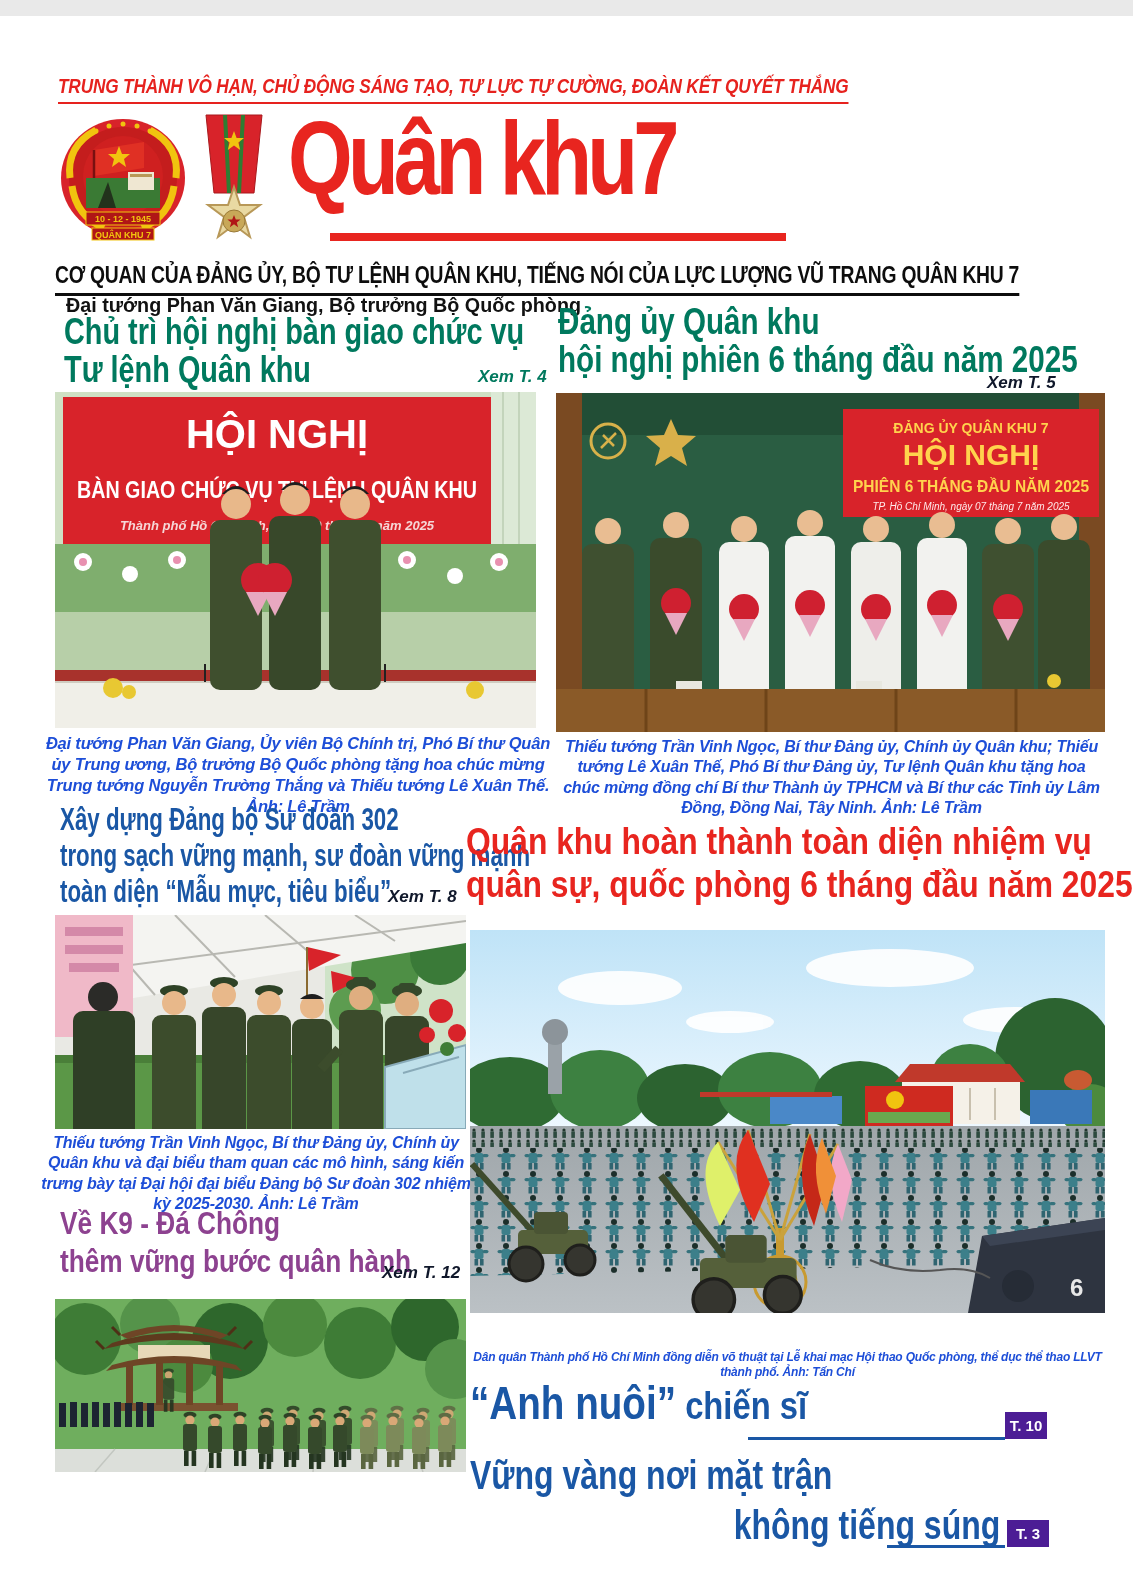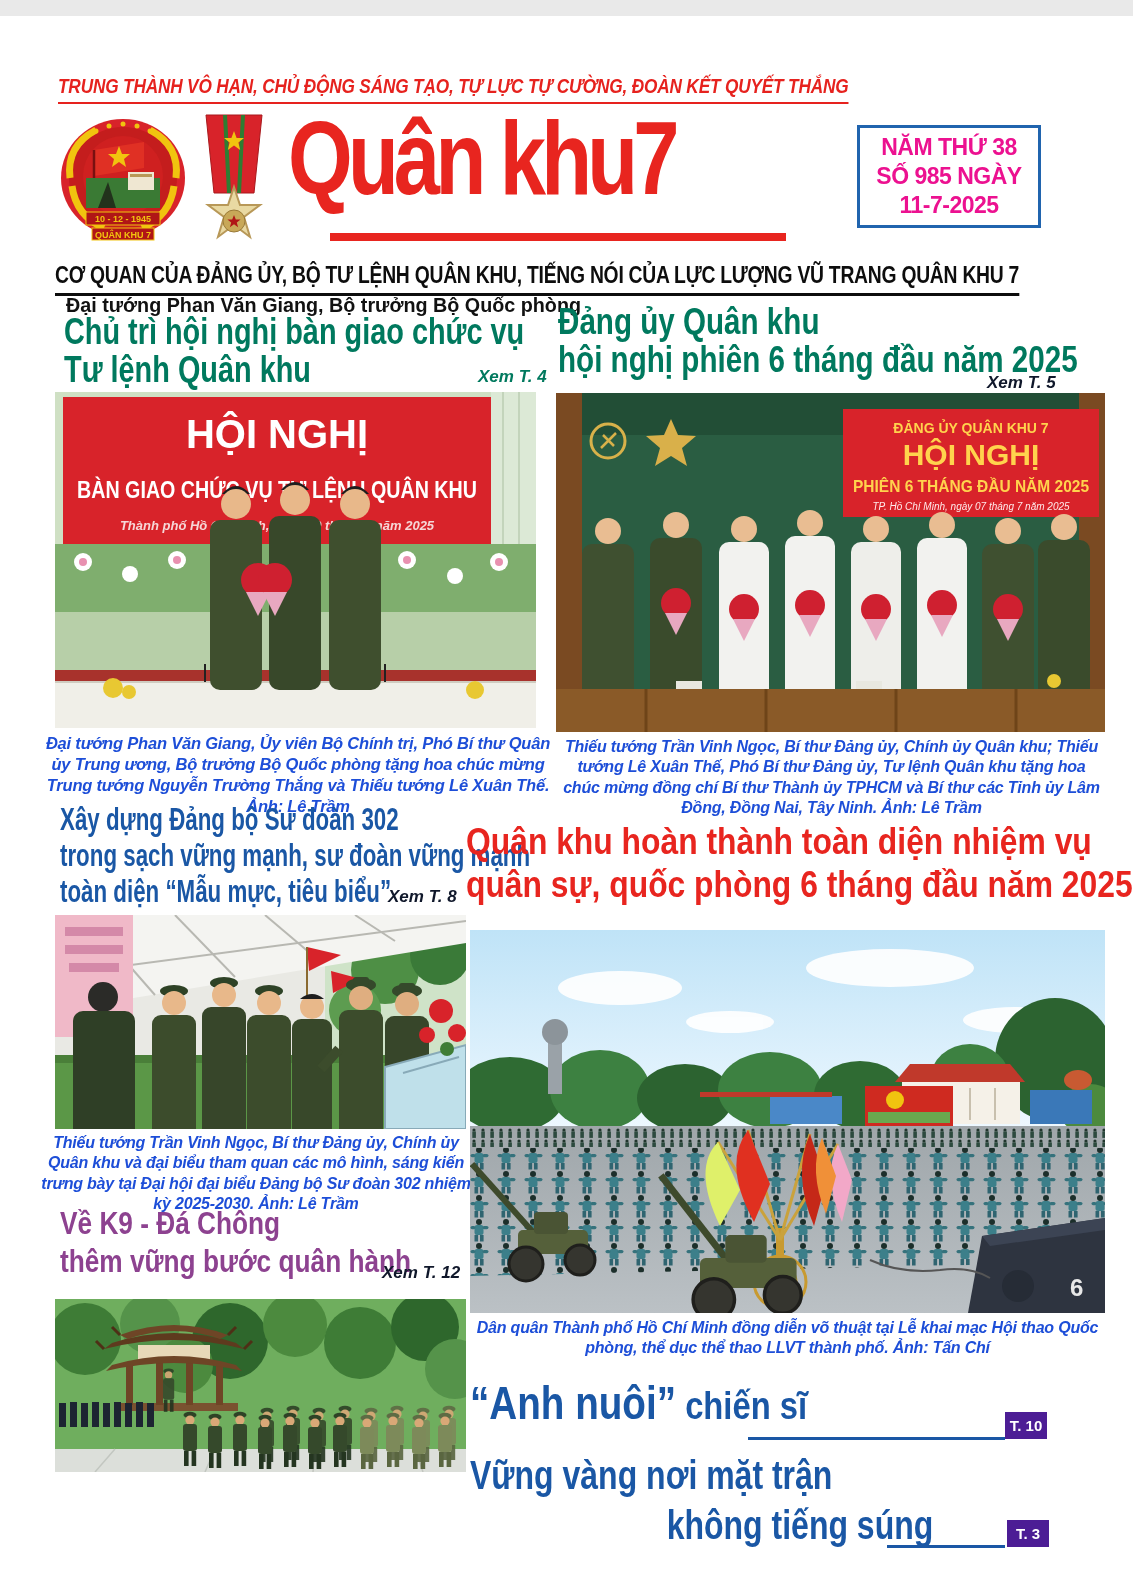--- a/index.html
+++ b/index.html
@@ -107,25 +107,20 @@
     <path d="M47,2 L43,80" stroke="#2e7d32" stroke-width="4"></path>
     <path d="M38,18 l2.6,7 7.4,0 -5.6,4.6 1.8,7.4 -6.2,-4.4 -6.2,4.4 1.8,-7.4 -5.6,-4.6 7.4,0 Z" fill="#f1c40f"></path>
     <path d="M38,74 l6,18 20,0 -16,12 6,20 -16,-12 -16,12 6,-20 -16,-12 20,0 Z" fill="#e9d9a2" stroke="#b89858" stroke-width="2"></path>
     <circle cx="38" cy="108" r="11" fill="#c8a858" stroke="#9a7a38"></circle>
     <path d="M38,102 l1.8,4.4 4.8,0 -3.8,3 1.3,4.8 -4.1,-3 -4.1,3 1.3,-4.8 -3.8,-3 4.8,0 Z" fill="#b01616"></path>
   </svg>
 
   <div class="abs paper-title nowrap">Quân khu7</div>
   <div class="abs title-underline"></div>
 
-  <div class="abs issue-box">
-    <span>NĂM THỨ 38</span>
-    <span>SỐ 985 NGÀY</span>
-    <span>11-7-2025</span>
-  </div>
 
   <div class="abs subtitle nowrap">CƠ QUAN CỦA ĐẢNG ỦY, BỘ TƯ LỆNH QUÂN KHU, TIẾNG NÓI CỦA LỰC LƯỢNG VŨ TRANG QUÂN KHU 7</div>
 
   <div class="abs kicker nowrap">Đại tướng Phan Văn Giang, Bộ trưởng Bộ Quốc phòng</div>
   <div class="abs hl hl-teal a1-hl nowrap">
     <span class="ln">Chủ trì hội nghị bàn giao chức vụ</span>
     <span class="ln">Tư lệnh Quân khu</span>
   </div>
   <div class="abs see see-teal" style="left:478px;top:351px">Xem T. 4</div>
 
@@ -471,21 +466,21 @@
     </g>
     <g>
       <polygon points="512,306 635,288 635,383 498,383" fill="#2e3440"></polygon>
       <polygon points="512,306 635,288 635,300 520,316" fill="#3c4454"></polygon>
       <circle cx="548" cy="356" r="16" fill="#262c36"></circle>
       <text x="600" y="366" font-size="24" font-weight="bold" fill="#e8e8e8">6</text>
     </g>
     <path d="M400,330 q30,14 70,10 q30,-4 50,8" stroke="#555" stroke-width="2" fill="none"></path>
   </svg>
 
-  <div class="abs caption" style="left:470px;top:1302px;width:635px;font-size:16px">Dân quân Thành phố Hồ Chí Minh đồng diễn võ thuật tại Lễ khai mạc Hội thao Quốc phòng, thể dục thể thao LLVT thành phố.  Ảnh: Tấn Chí</div>
+  <div class="abs caption" style="left:470px;top:1334px;width:635px;font-size:12px">Dân quân Thành phố Hồ Chí Minh đồng diễn võ thuật tại Lễ khai mạc Hội thao Quốc phòng, thể dục thể thao LLVT thành phố.  Ảnh: Tấn Chí</div>
 
   <div class="abs hl hl-purple a5-hl nowrap">
     <span class="ln">Về K9 - Đá Chông</span>
     <span class="ln">thêm vững bước quân hành</span>
   </div>
   <div class="abs see see-blue" style="left:382px;top:1247px">Xem T. 12</div>
 
   <svg class="abs photo" style="left:55px;top:1283px" width="411" height="173" viewBox="0 0 411 173">
     <defs>
       <g id="sol5">
@@ -571,19 +566,19 @@
   </svg>
 
 
   <div class="abs feat" style="left:470px;top:1360px;transform:scaleX(.84)">
     <span class="big">“Anh nuôi”</span><span class="med"> chiến sĩ</span>
   </div>
   <div class="abs feat-line" style="left:748px;top:1421px;width:257px"></div>
   <div class="abs page-badge" style="left:1005px;top:1396px">T. 10</div>
 
   <div class="abs feat med" style="left:470px;top:1437px;font-size:40px;transform:scaleX(.80)">Vững vàng nơi mặt trận</div>
-  <div class="abs" style="left:600px;top:1487px;width:400px;text-align:left">
+  <div class="abs" style="left:600px;top:1487px;width:400px;text-align:right">
     <span class="feat" style="display:inline-block;font-size:40px;transform:scaleX(.80);transform-origin:right top">không tiếng súng</span>
   </div>
   <div class="abs feat-line" style="left:887px;top:1529px;width:118px"></div>
   <div class="abs page-badge" style="left:1007px;top:1504px">T. 3</div>
 
 </div>
 
 </body></html>

